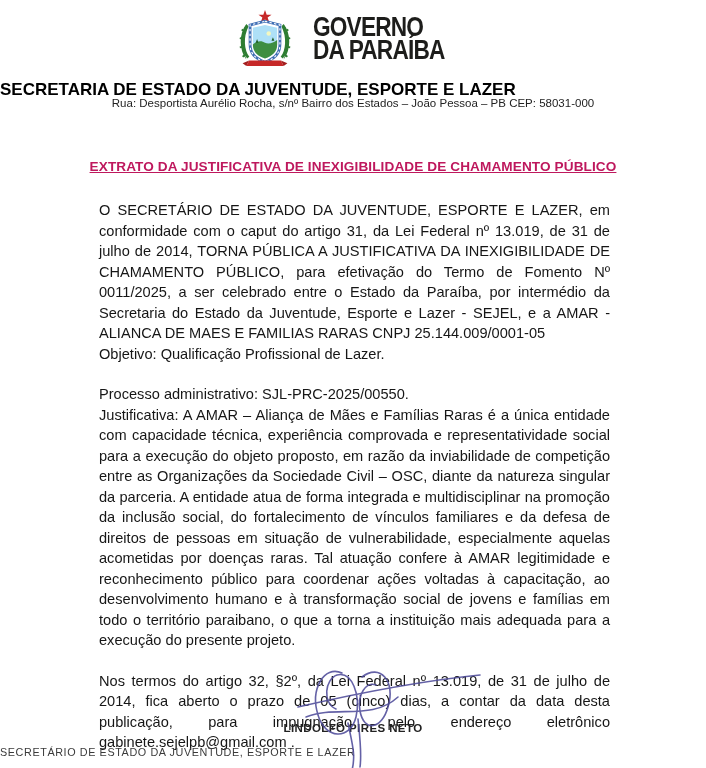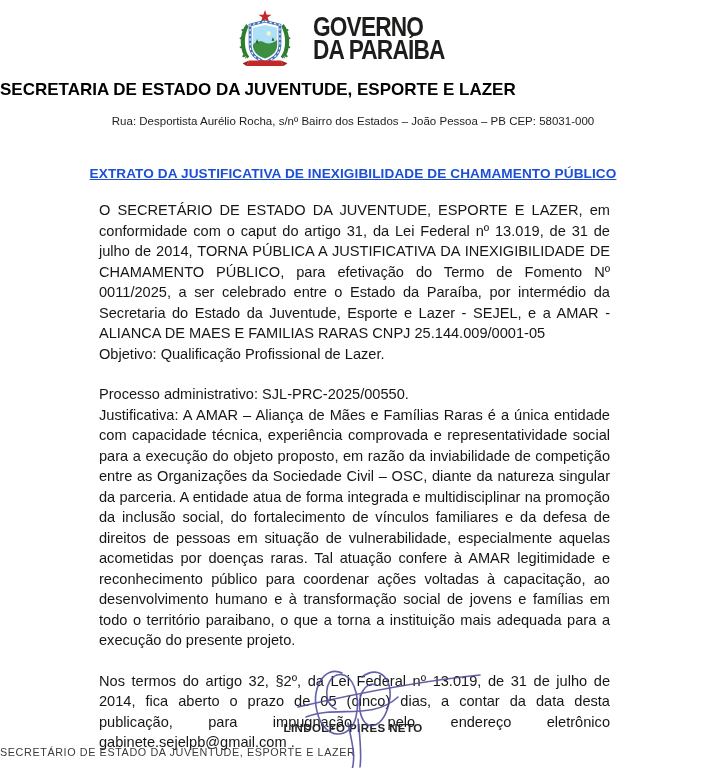--- a/index.html
+++ b/index.html
@@ -27,27 +27,27 @@
     transform-origin:left center;
     white-space:nowrap;
   }
   .secretariat{
     position:absolute;top:80px;left:0;right:0;
     font-weight:bold;font-size:17px;color:#000;
   }
   .address{
     position:absolute;top:97px;left:0;right:0;
     text-align:center;
-    font-size:11.5px;color:#222;margin-top:18px;
+    font-size:11.5px;color:#222;
   }
   
   .doc-title{
-    position:absolute;top:166px;left:0;right:0;
+    position:absolute;top:159px;left:0;right:0;
     text-align:center;
-    font-weight:bold;font-size:13.6px;color:#1d4ed8;
+    font-weight:bold;font-size:13.6px;color:#be185d;
     text-decoration:underline;
     letter-spacing:0.1px;
   }
   
   .body-text{
     position:absolute;top:200px;left:99px;width:511px;
     font-size:14.6px;line-height:20.5px;color:#161616;
   }
   .para{margin:0;text-align:justify;}
   .line{margin:0;text-align:left;}

